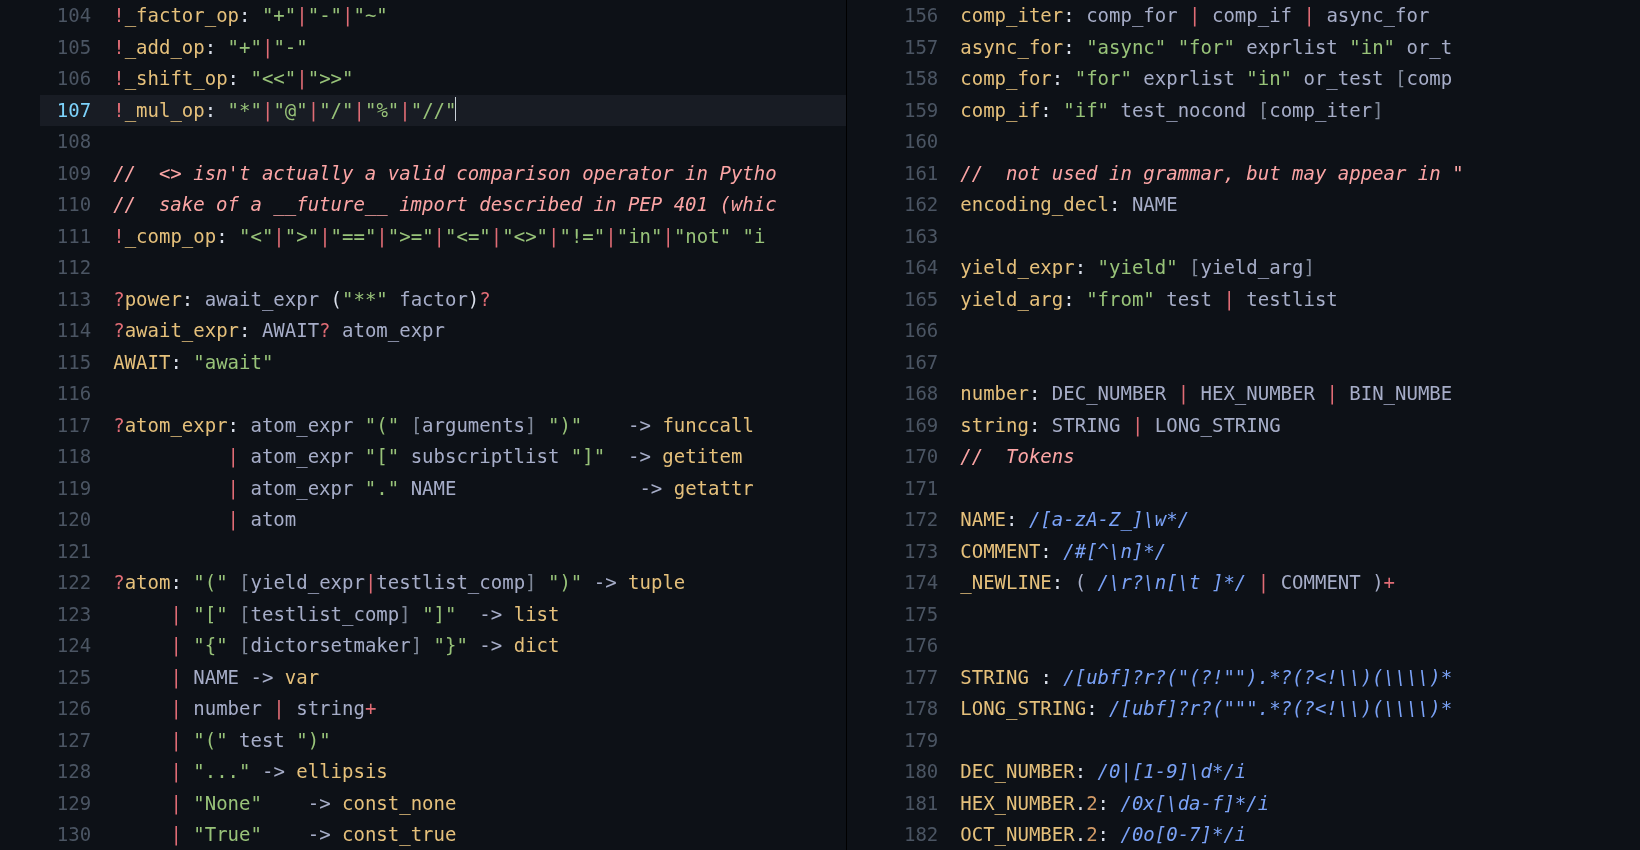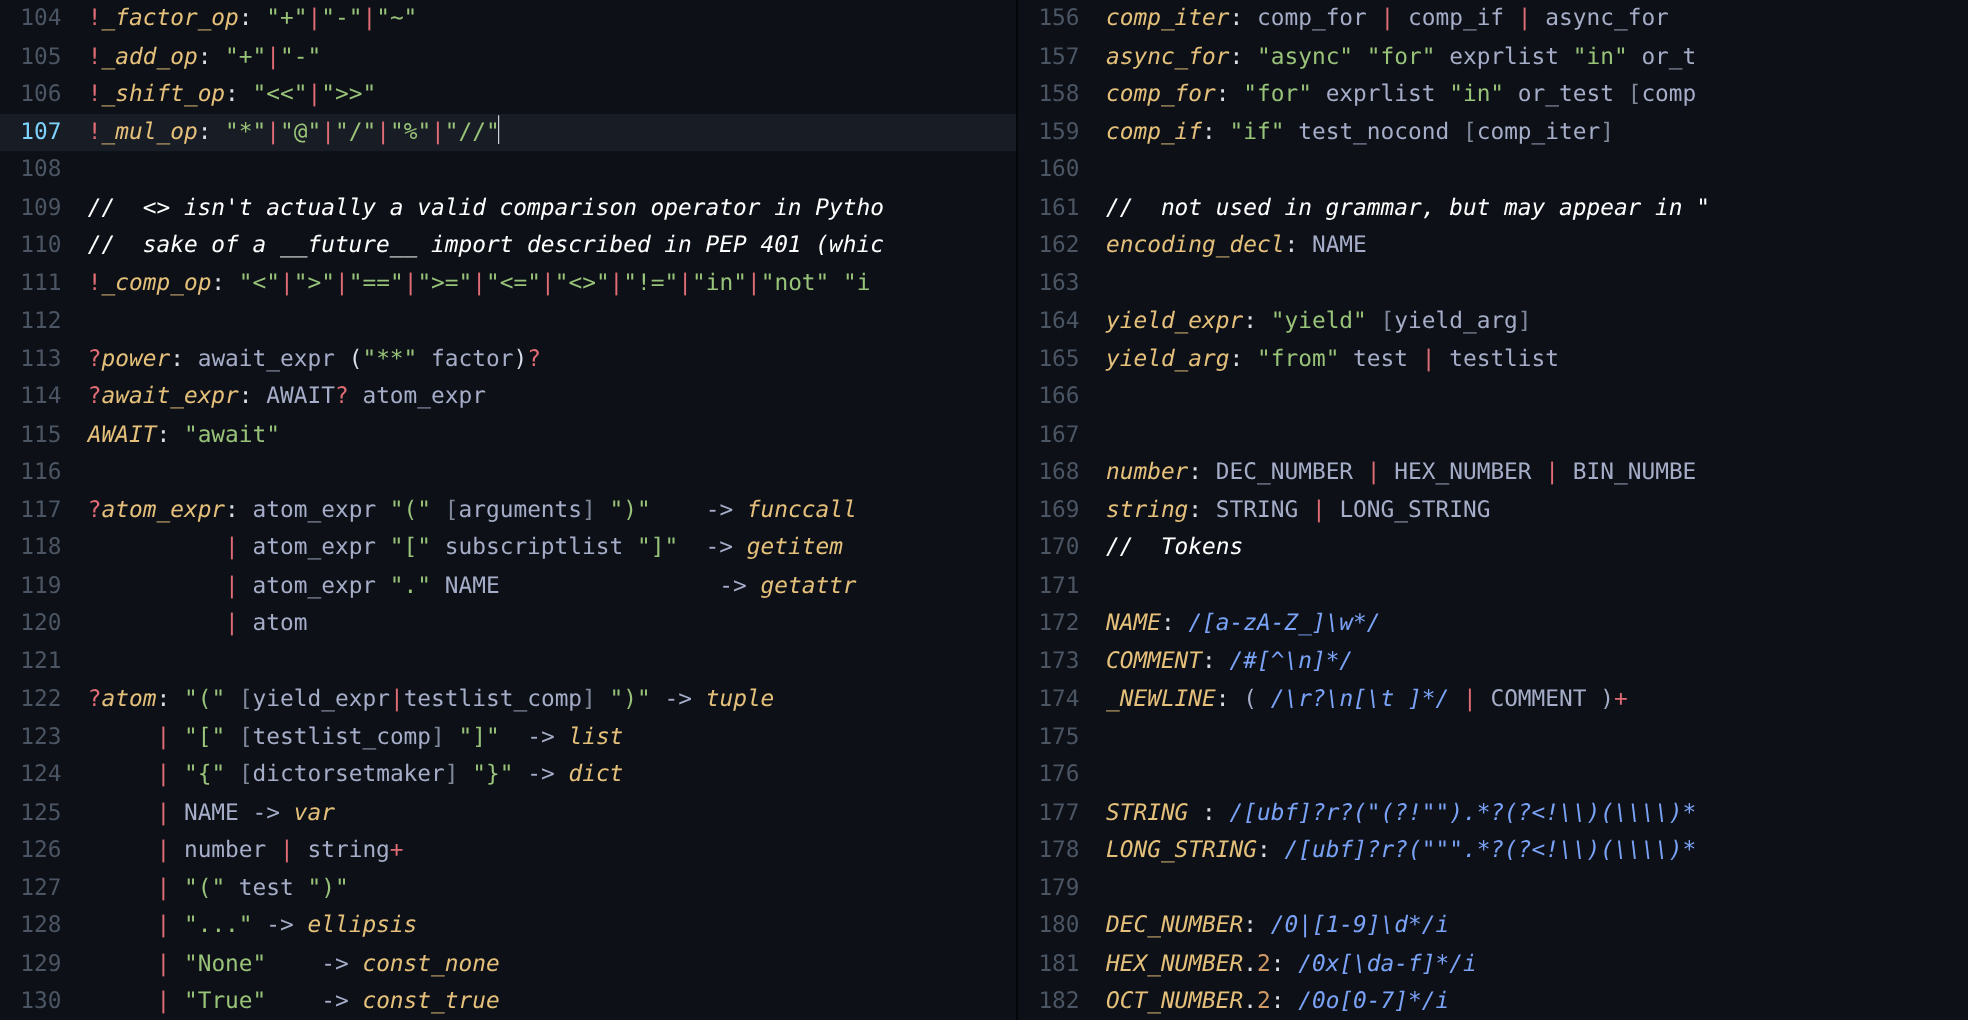--- a/index.html
+++ b/index.html
@@ -23,42 +23,43 @@
     font-family: "SF Mono","Menlo","Consolas",monospace;
     font-size: 19px;
     line-height: 31.5px;
     color: var(--fg);
     display:flex;
   }
   .pane {
     overflow:hidden;
     white-space: pre;
     position:relative;
+    margin-left:40px;
   }
   .pane.left  { width: 848px; border-right:1px solid #000; }
   .pane.right { width: 792px; }
   .line { display:flex; }
   .gutter {
     display:inline-block;
     width: 3.6ch;
     text-align:right;
     color: var(--gutter);
     padding-left: 10px;
     padding-right: 22px;
     flex: 0 0 auto;
     user-select:none;
   }
   .line.current .gutter { color:#7dd3fc; }
   .line.current { background: rgba(110,118,129,0.12); }
   .code { flex: 0 0 auto; }
-  .c-rule   { color: var(--yellow); font-style: italic; }
+  .c-rule   { color: var(--yellow); }
   .c-punc   { color: var(--white); }
   .c-str    { color: var(--green); }
   .c-op     { color: var(--red);   }
-  .c-cmt    { color: #ffffff; font-style:italic; }
+  .c-cmt    { color: #fca5a5; font-style:italic; }
   .c-plain  { color: #a6adc8; }
   .c-dim    { color: #7f8899; }
   .c-arrow  { color: #a6adc8; }
   .c-regex  { color: #7aa2f7; font-style: italic; }
   .c-q      { color: var(--red); }
   .cursor {
     display:inline-block;
     width:1px;
     background:#c9d1d9;
     height:24px;

